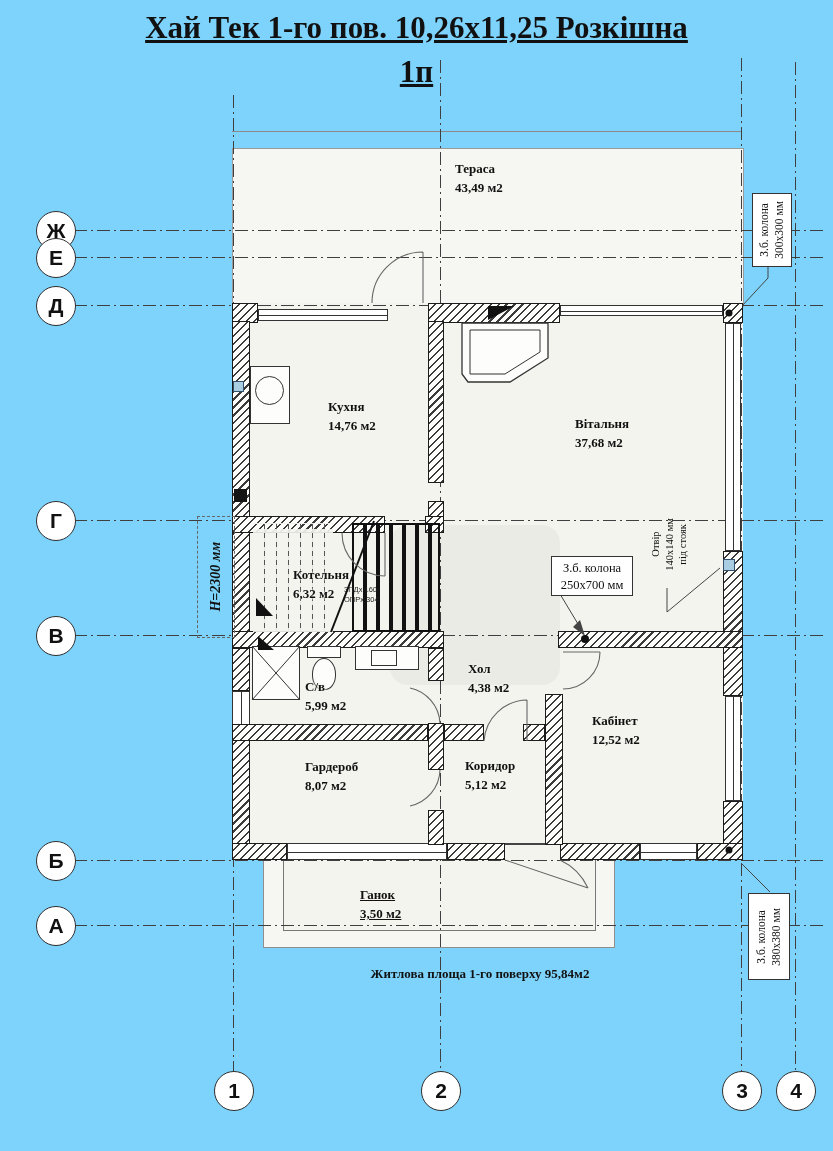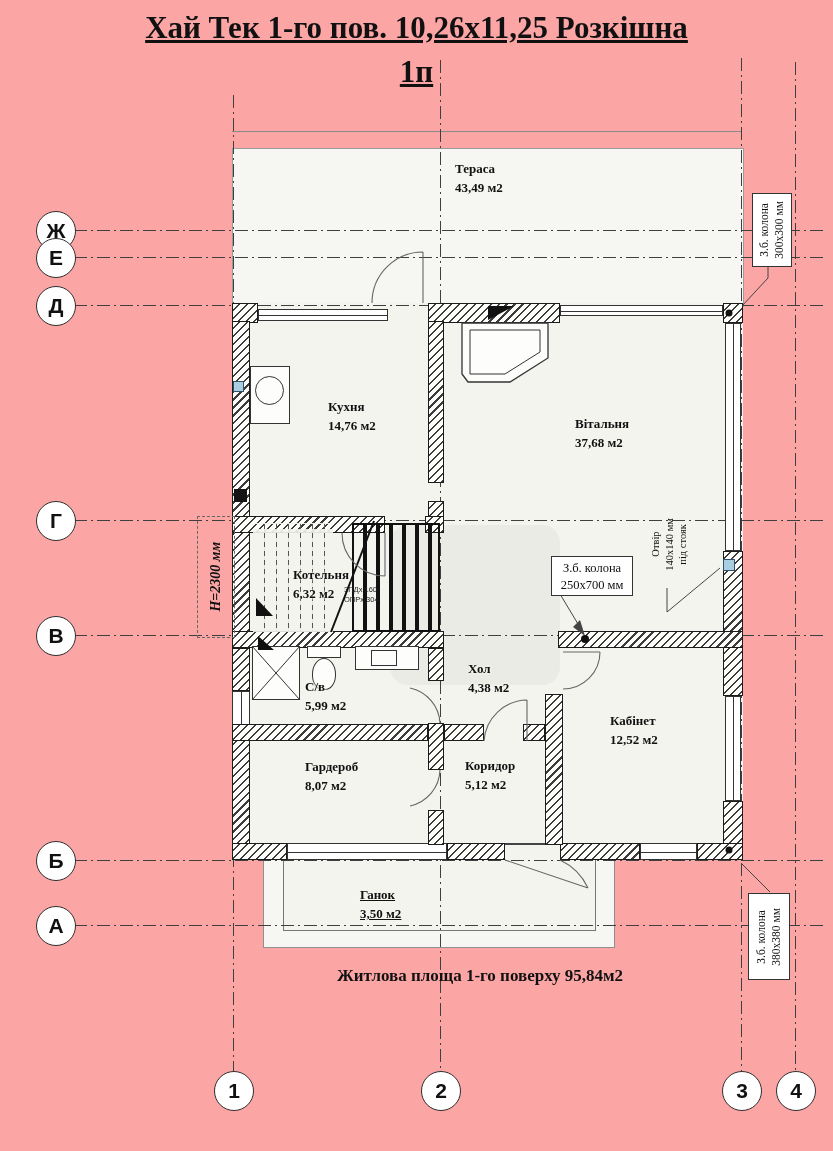--- a/index.html
+++ b/index.html
@@ -1,16 +1,16 @@
 <!DOCTYPE html>
 <html><head>
 <meta charset="utf-8">
 <style>
   html,body{margin:0;padding:0;background:#fff;}
-  #page{position:relative;width:833px;height:1151px;background:#fca5a5;overflow:hidden;
+  #page{position:relative;width:833px;height:1151px;background:#7dd3fc;overflow:hidden;
         font-family:"Liberation Serif",serif;color:#111;}
 
   
   .floor{position:absolute;background:#f4f4ef;z-index:1;}
   .terrace-band{position:absolute;border-top:1px solid #8a8a8a;border-bottom:1px solid #8a8a8a;z-index:1;}
   .terrace-body{position:absolute;background:#f6f6f2;border:1px solid #9a9a9a;z-index:1;}
   .porch-outer{position:absolute;border:1px solid #8f8f8f;border-top:none;background:#f6f6f2;z-index:1;}
   .porch-inner{position:absolute;border:1px solid #777;border-top:none;background:#f4f4ef;z-index:1;}
 
   .gl{position:absolute;z-index:2;}
@@ -33,21 +33,21 @@
   .stair-solid{position:absolute;box-sizing:border-box;border:2px solid #111;z-index:3;
       background:repeating-linear-gradient(90deg,transparent 0 9px,#111 9px 13px);}
 
   
   .rlabel{position:absolute;z-index:6;font-weight:bold;font-size:13px;line-height:1.45;
           text-shadow:0 0 3px #f4f4ef,0 0 3px #f4f4ef,0 0 3px #f4f4ef;}
   .rlabel span{display:block;}
   .title{position:absolute;top:6px;left:0;width:100%;text-align:center;z-index:9;
          font-weight:bold;font-size:31px;line-height:1.42;}
   .title .u{text-decoration:underline;}
-  .footer{position:absolute;z-index:9;font-weight:bold;font-size:17px;text-align:center;}
+  .footer{position:absolute;z-index:9;font-weight:bold;font-size:13px;text-align:center;}
   .bub{position:absolute;width:38px;height:38px;border:1.2px solid #2e2e2e;border-radius:50%;
        background:#fff;text-align:center;line-height:37px;z-index:7;
        font-family:"Liberation Sans",sans-serif;font-weight:bold;font-size:21px;}
   .vbox{position:absolute;background:#fff;border:1px solid #333;z-index:8;
         display:flex;align-items:center;justify-content:center;}
   .vtext{writing-mode:vertical-rl;transform:rotate(180deg);font-size:11.5px;line-height:1.3;
          text-align:center;font-family:"Liberation Serif",serif;}
   .vtext span{display:block;}
   .vplain{position:absolute;z-index:8;display:flex;align-items:center;justify-content:center;}
   .hbox{position:absolute;background:#fff;border:1px solid #333;z-index:8;text-align:center;
@@ -206,21 +206,21 @@
       <span>4,38 м2</span>
   </div>
   <div class="rlabel" style="left:305px;top:758px;">
     <span>Гардероб</span>
       <span>8,07 м2</span>
   </div>
   <div class="rlabel" style="left:465px;top:757px;">
     <span>Коридор</span>
       <span>5,12 м2</span>
   </div>
-  <div class="rlabel" style="left:610px;top:712px;">
+  <div class="rlabel" style="left:592px;top:712px;">
     <span>Кабінет</span>
       <span>12,52 м2</span>
   </div>
   <div class="rlabel" style="left:360px;top:886px;text-decoration:underline;">
     <span>Ганок</span>
       <span>3,50 м2</span>
   </div>
 
   <div class="vbox" style="left:752px;top:193px;width:38px;height:72px;">
     <div class="vtext">

